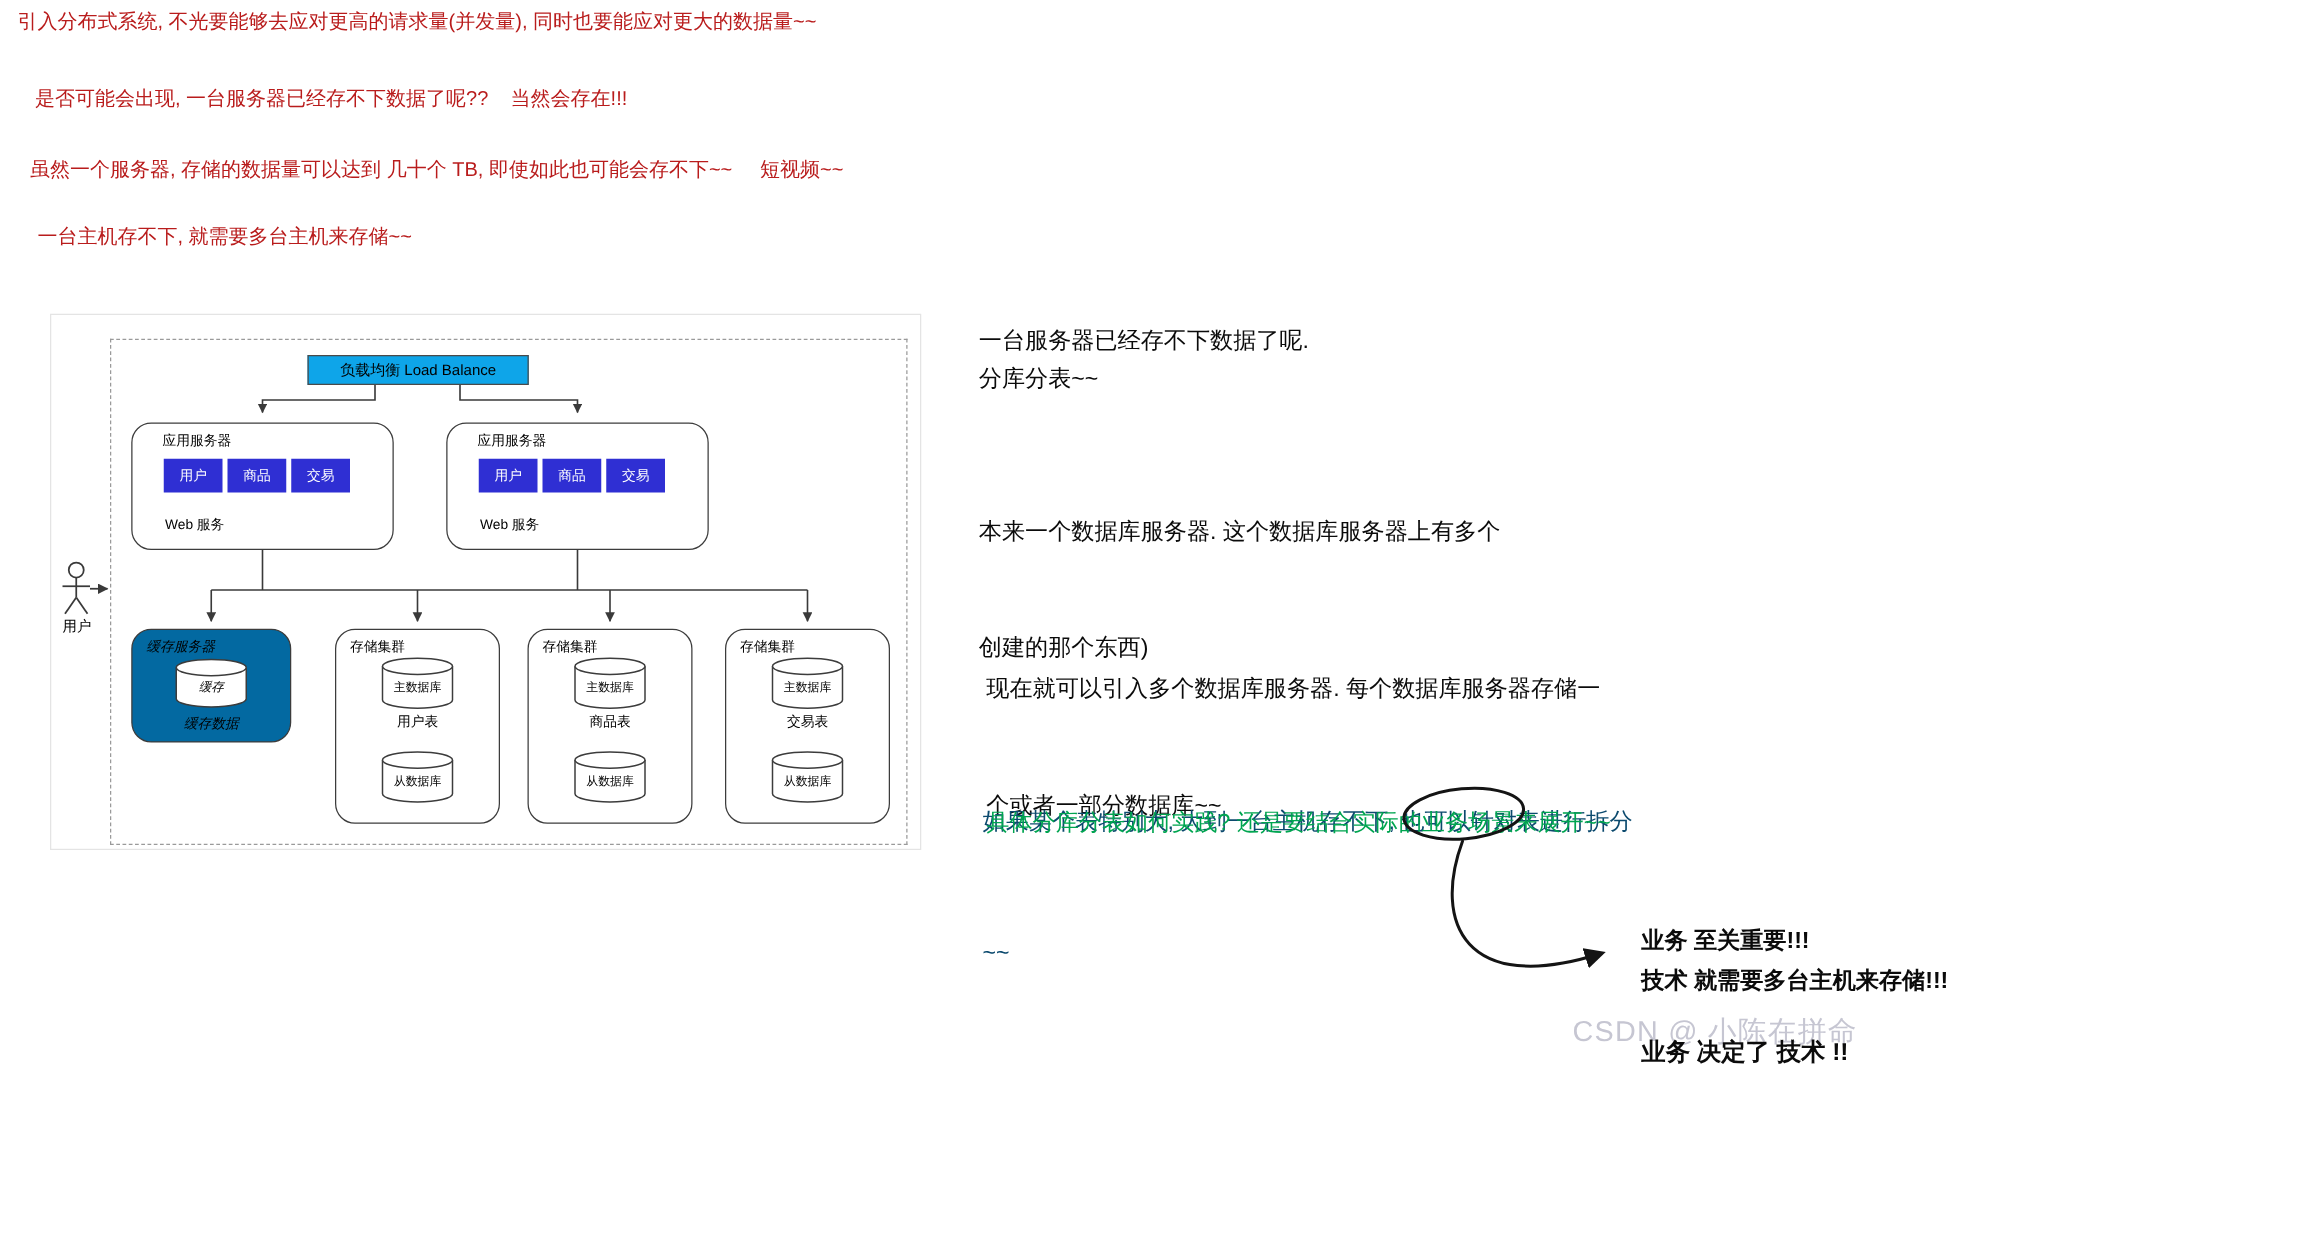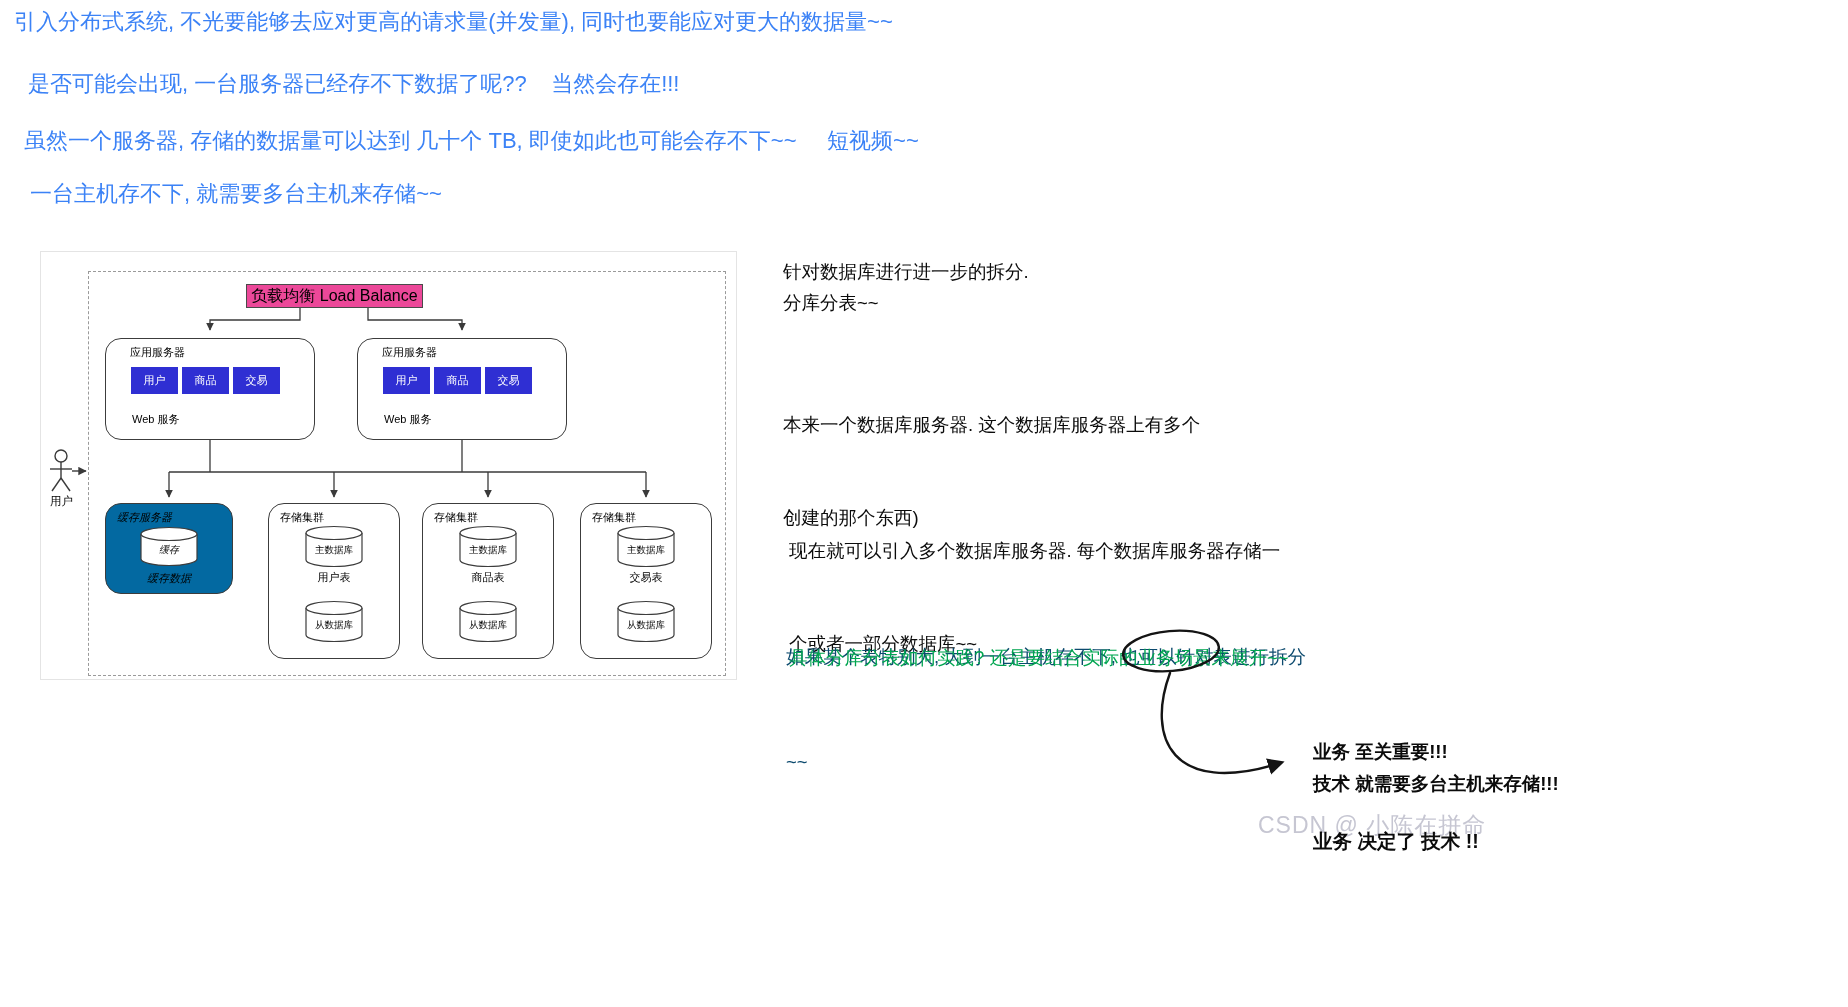--- a/index.html
+++ b/index.html
@@ -1,38 +1,38 @@
 <!DOCTYPE html>
 <html><head>
 <meta charset="utf-8">
 <style>
   * { margin:0; padding:0; box-sizing:border-box; }
   html,body { background:#fff; }
   .page {
     position:relative; width:1848px; height:1007px; background:#fff;
     font-family:"Liberation Sans", sans-serif; color:#000; overflow:hidden;
   }
-  .note { position:absolute; font-size:22px; white-space:pre; color:#3b82f6; }
+  .note { position:absolute; font-size:16px; white-space:pre; color:#b91c1c; }
   .rnote { position:absolute; font-size:18.5px; line-height:31px; white-space:pre; color:#0b0b0b; }
   .rline { white-space:pre; }
   .red   { color:#0c4a6e; }
   .green { color:#00a550; }
   .bnote { position:absolute; font-size:18.5px; white-space:pre; color:#0b0b0b; }
   .bold  { font-weight:bold; font-size:19.5px; }
   .watermark { position:absolute; font-size:23px; color:#c6c6d2; letter-spacing:1px; z-index:1; }
   .z2 { z-index:2;font-weight:bold; }
 
   
   .outer-frame { position:absolute; left:40px; top:251px; width:697px; height:429px; border:1px solid #e4e4e4; }
   .dashed-frame { position:absolute; left:88px; top:271px; width:638px; height:405px; border:1px dashed #9a9a9a; }
 
   
   .lb-box {
     position:absolute; left:246px; top:284px; width:177px; height:24px;
-    border:1px solid #4a4a4a; background:#ec4899; font-size:16px; line-height:22px; text-align:center;
+    border:1px solid #4a4a4a; background:#0ea5e9; font-size:12px; line-height:22px; text-align:center;
   }
 
   
   .appbox {
     position:absolute; top:338px; width:210px; height:102px;
     border:1.3px solid #3c3c3c; border-radius:16px; background:#fff;
   }
   .appbox .box-title { position:absolute; left:24px; top:6px; font-size:11px; }
   .appbox .chips { position:absolute; left:25px; top:28px; display:flex; gap:4px; }
   .chip {
@@ -148,21 +148,21 @@
       <text class="svg-label" x="30" y="28" text-anchor="middle" font-size="9.5">主数据库</text>
     </svg>
     <div class="table-label">交易表</div>
     <svg class="cyl-slave" width="60" height="44" viewBox="0 0 60 44">
       <path d="M2 8 v27 a28 6.5 0 0 0 56 0 v-27" fill="#fff" stroke="#3c3c3c" stroke-width="1.2"></path>
       <ellipse cx="30" cy="8" rx="28" ry="6.5" fill="#fff" stroke="#3c3c3c" stroke-width="1.2"></ellipse>
       <text class="svg-label" x="30" y="28" text-anchor="middle" font-size="9.5">从数据库</text>
     </svg>
   </div>
 
-  <div class="rnote" style="left:783px; top:256px;">针对数据库进行进一步的拆分.</div>
+  <div class="rnote" style="left:783px; top:256px;">一台服务器已经存不下数据了呢.</div>
   <div class="rnote" style="left:783px; top:287px;">分库分表~~</div>
 
   <div class="rnote" style="left:783px; top:347px;">
     <div class="rline">本来一个数据库服务器. 这个数据库服务器上有多个</div>
     <div class="rline">创建的那个东西)</div>
   </div>
 
   <div class="rnote" style="left:789px; top:473px;">
     <div class="rline">现在就可以引入多个数据库服务器. 每个数据库服务器存储一</div>
     <div class="rline">个或者一部分数据库~~</div>

